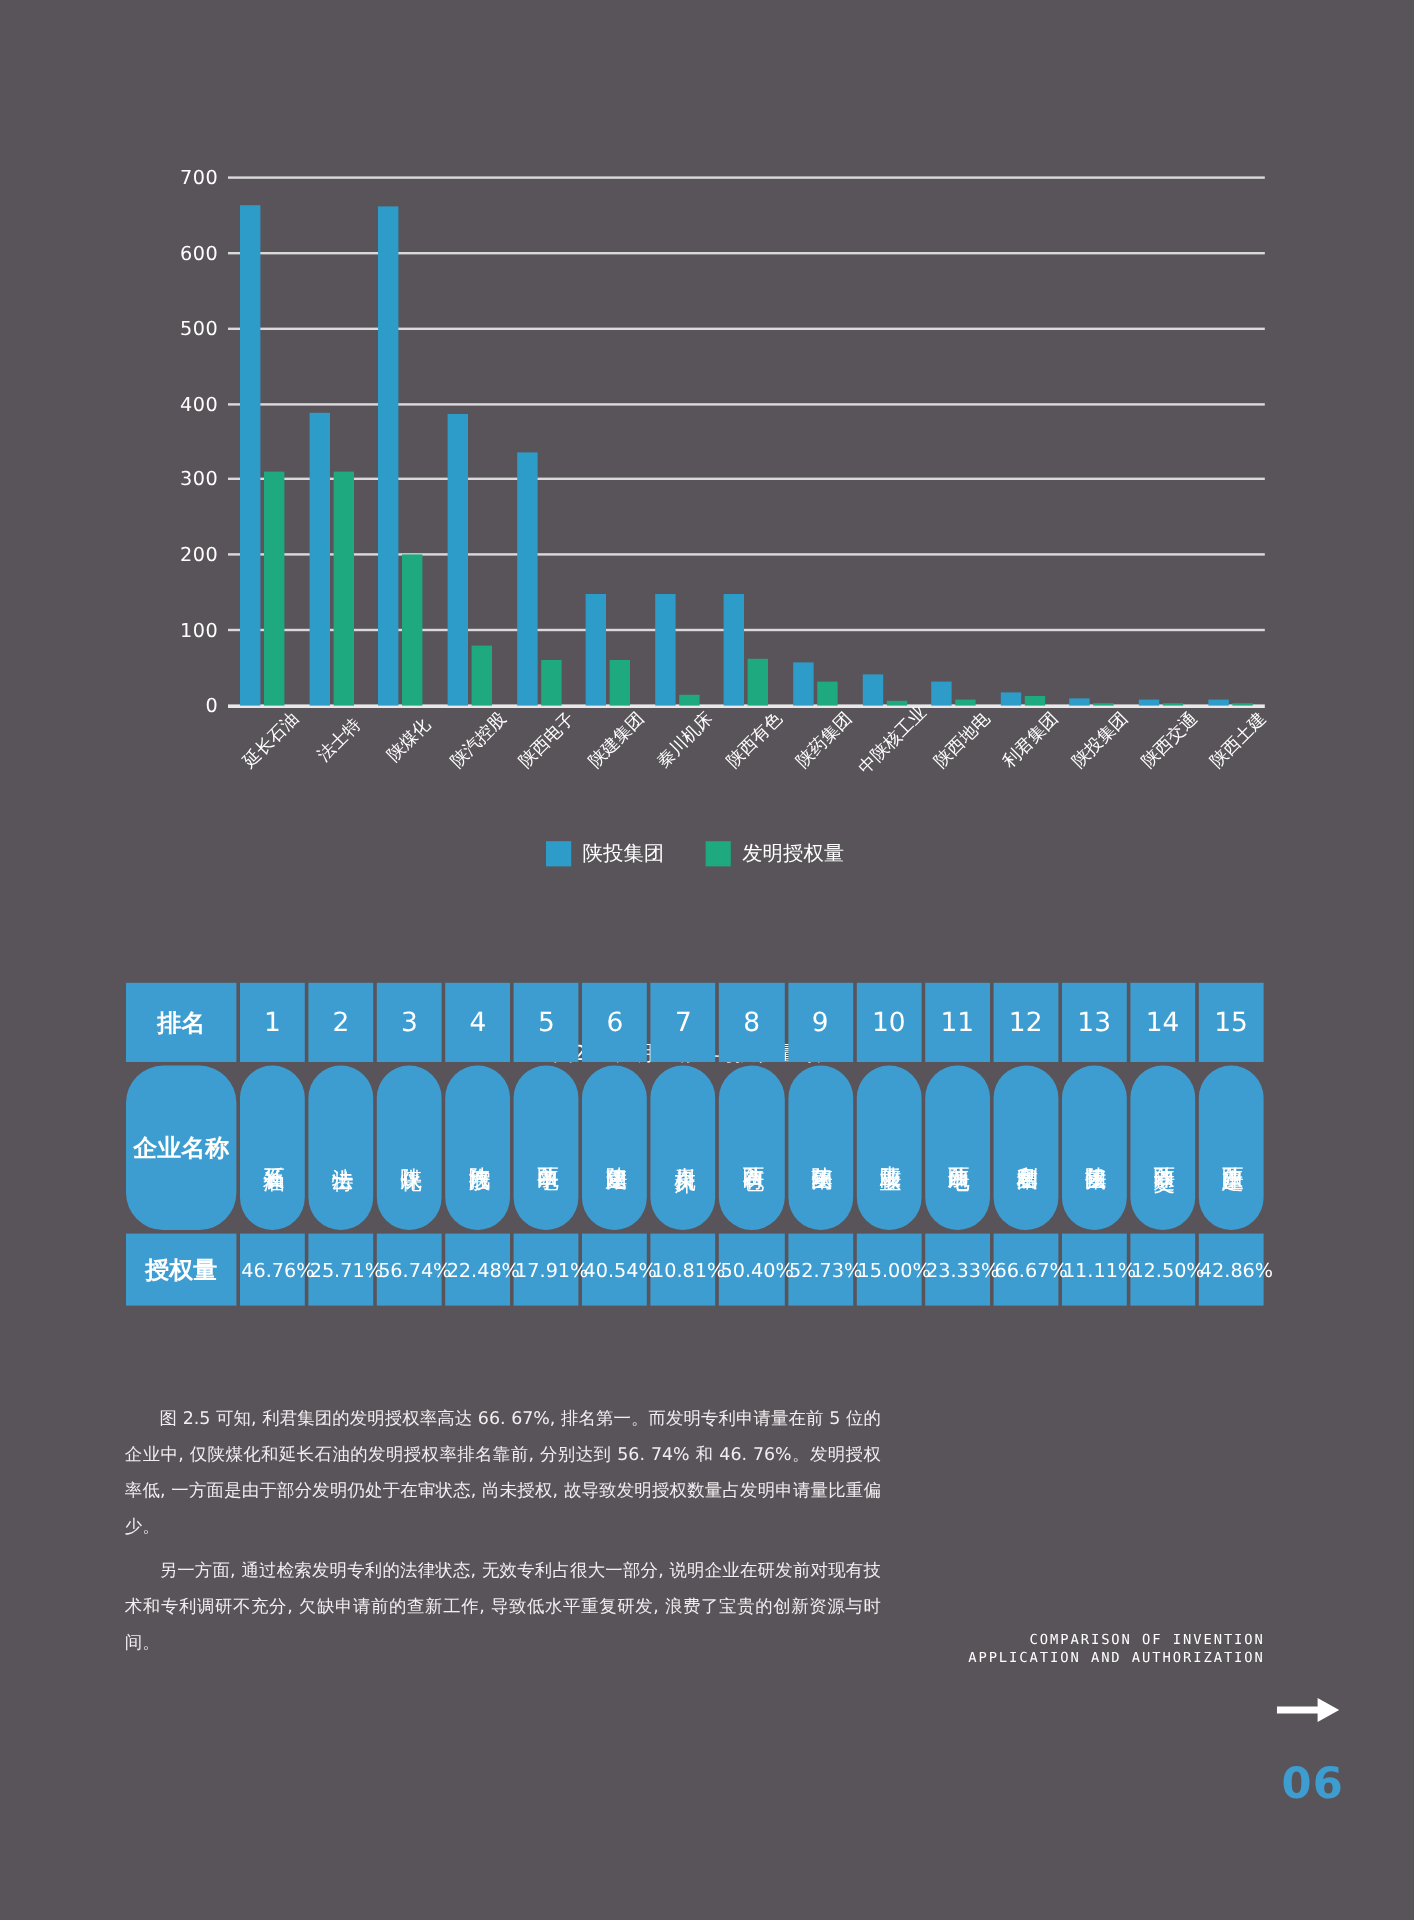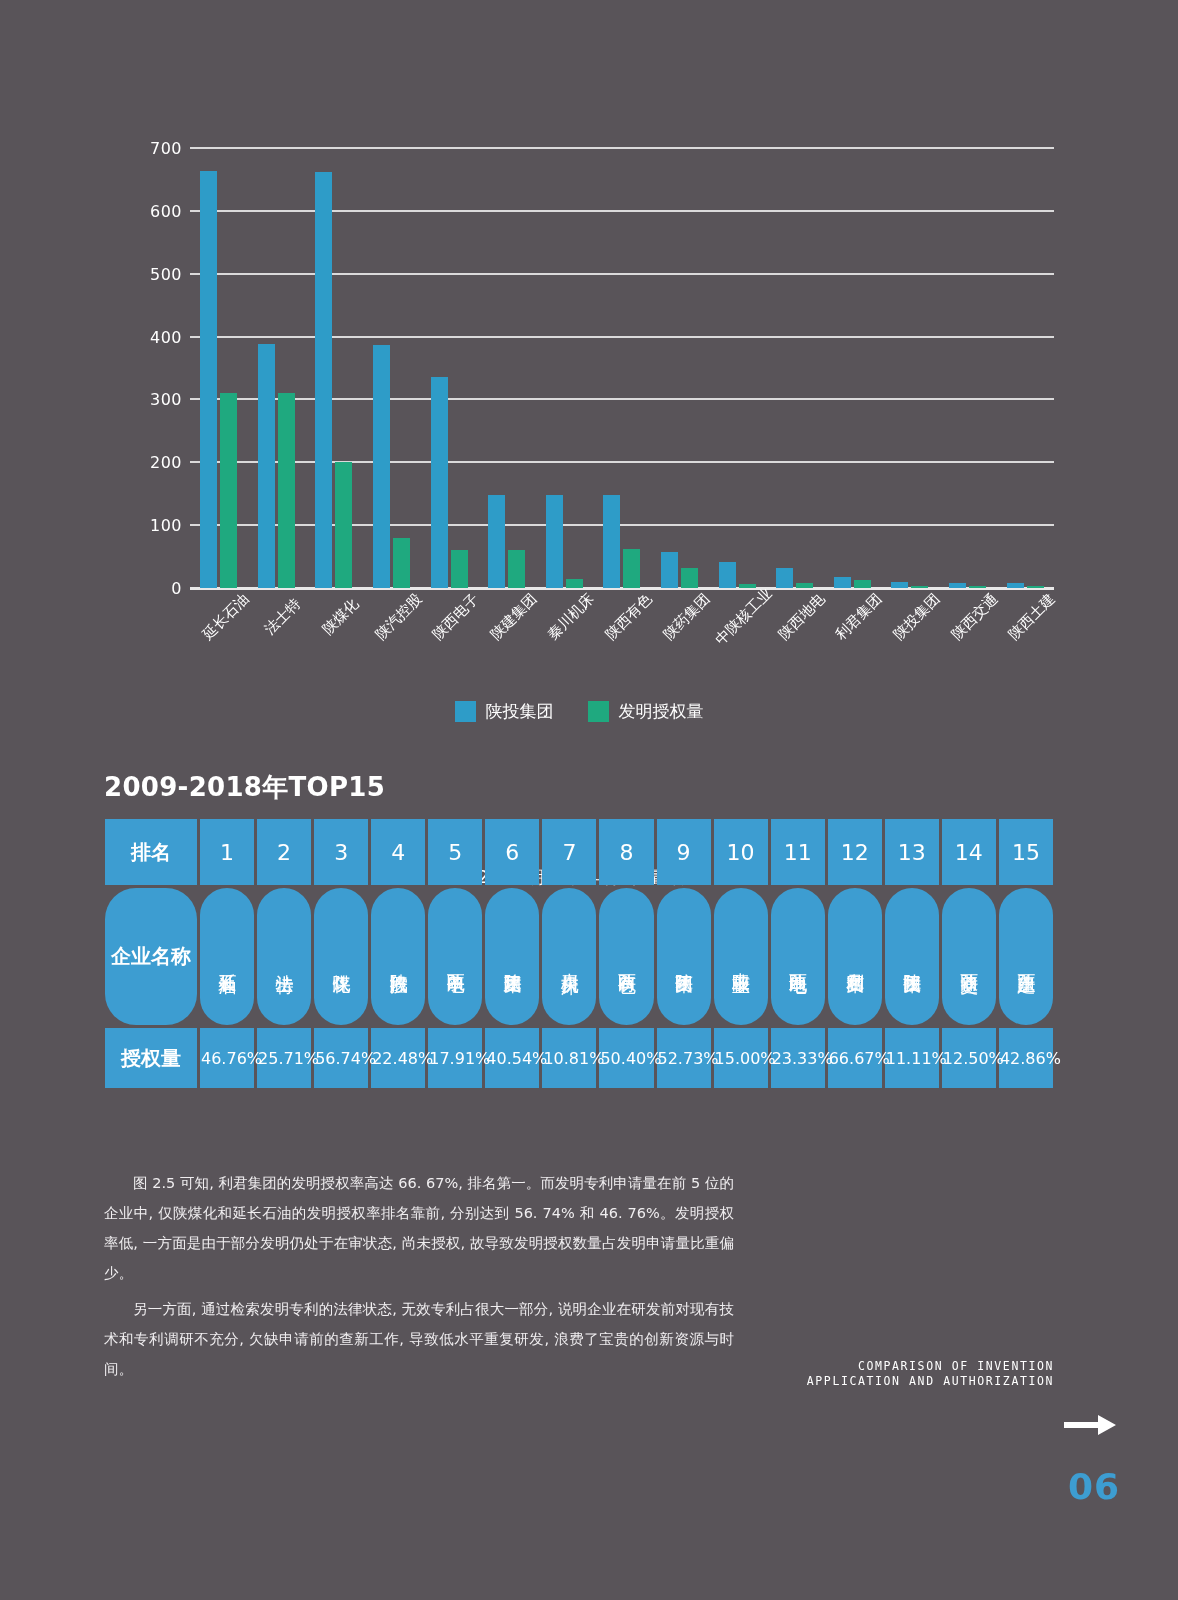--- a/index.html
+++ b/index.html
@@ -247,21 +247,20 @@
       </div>
       <div class="legend-item">
         <span class="swatch auth"></span>
         <span class="legend-label">发明授权量</span>
       </div>
     </div>
 
     <div class="fig-caption">图2.5  发明申请量与授权量对比</div>
   </div>
 
-  <div class="table-title">2009-2018年TOP15</div>
 
   <div class="tbl-wrap">
     <table class="grid">
       <colgroup id="cols">
           <col style="width: 92px;">
           <col style="width: 54.0667px;">
           <col style="width: 54.0667px;">
           <col style="width: 54.0667px;">
           <col style="width: 54.0667px;">
           <col style="width: 54.0667px;">

